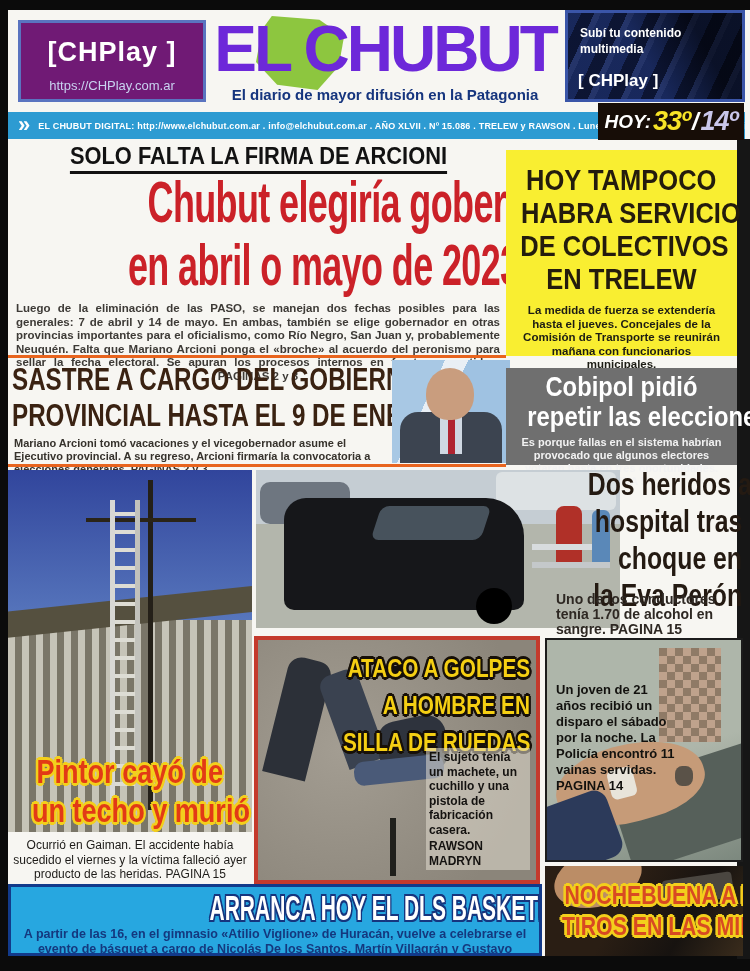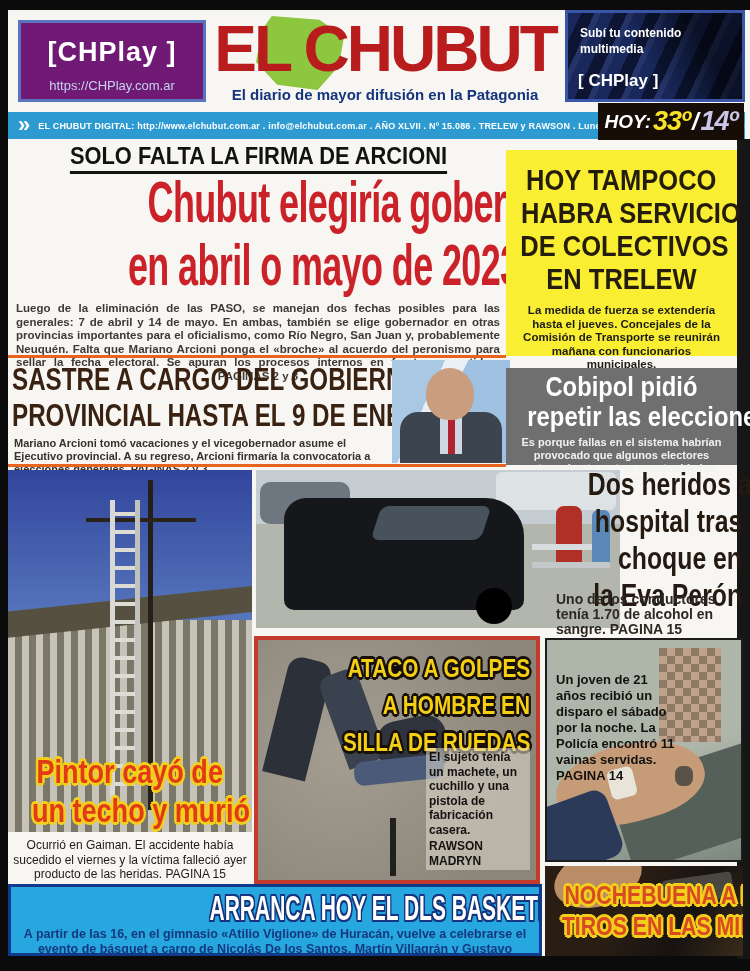--- a/index.html
+++ b/index.html
@@ -17,21 +17,21 @@
   .ts-yellow { text-shadow:-2px -2px 0 #f3cf1c,2px -2px 0 #f3cf1c,-2px 2px 0 #f3cf1c,2px 2px 0 #f3cf1c,0 3px 0 #f3cf1c,0 -3px 0 #f3cf1c,3px 0 0 #f3cf1c,-3px 0 0 #f3cf1c; }
   .ts-navy { text-shadow:-2px -2px 0 #16357e,2px -2px 0 #16357e,-2px 2px 0 #16357e,2px 2px 0 #16357e,0 2px 0 #16357e,0 -2px 0 #16357e,2px 0 0 #16357e,-2px 0 0 #16357e; }
 
   
   .edge { background:#0b0b0b; }
 
   
   .chplay-box { left:18px; top:20px; width:188px; height:82px; background:#701a75; border:3px solid #5a74c0; color:#fff; text-align:center; }
   .chplay-box .lbl { font-size:27px; font-weight:bold; margin-top:14px; letter-spacing:1px; }
   .chplay-box .url { font-size:13px; color:#c9d2f0; margin-top:10px; }
-  .masthead-title { left:208px; top:14px; width:354px; text-align:center; font-size:64px; font-weight:bold; color:#b91c1c; letter-spacing:-3px; line-height:70px; }
+  .masthead-title { left:208px; top:14px; width:354px; text-align:center; font-size:64px; font-weight:bold; color:#6d28d9; letter-spacing:-3px; line-height:70px; }
   .masthead-green { left:256px; top:16px; width:88px; height:74px; background:#8dc63f;
     clip-path:polygon(18% 0,72% 5%,100% 28%,94% 68%,70% 100%,24% 93%,0 62%,7% 18%); }
   .masthead-tagline { left:208px; top:86px; width:354px; text-align:center; font-size:15px; font-weight:bold; color:#16357e; }
   .mm-box { left:565px; top:10px; width:180px; height:92px; border:3px solid #3a55a8; background:
       linear-gradient(62deg, rgba(20,35,90,.25) 0 45%, rgba(2,4,12,.65) 75%),
       repeating-linear-gradient(115deg, #1a2a5c 0 12px, #0a1026 12px 24px, #2a3a6e 24px 30px),
       #0b1126; color:#fff; }
   .mm-box .txt { position:absolute; left:12px; top:12px; width:110px; font-size:12px; font-weight:bold; line-height:16px; }
   .mm-box .lbl { position:absolute; left:10px; bottom:8px; font-size:17px; font-weight:bold; }
 
@@ -125,21 +125,21 @@
   .joven { left:545px; top:638px; width:198px; height:224px; border:2px solid #1c1c1c; overflow:hidden;
     background:linear-gradient(160deg,#b0b8ac,#76postad) , linear-gradient(160deg,#aeb6aa,#74datum80); }
   .joven { background:linear-gradient(160deg,#aeb6aa 0 55%,#7c887e 100%); }
   .joven .bed { position:absolute; left:70px; top:120px; width:160px; height:90px; background:#56605a; transform:rotate(-18deg); }
   .joven .torso { position:absolute; left:8px; top:104px; width:150px; height:78px; border-radius:45% 55% 40% 50%; background:#c69b78; transform:rotate(-16deg); }
   .joven .jeans { position:absolute; left:-20px; top:160px; width:90px; height:70px; border-radius:14px; background:#2c3a5a; transform:rotate(-20deg); }
   .joven .face { position:absolute; left:112px; top:8px; width:62px; height:94px;
     background:repeating-conic-gradient(#bfa28c 0% 25%, #8f7a66 0% 50%); background-size:16px 16px; }
   .joven .gauze { position:absolute; left:62px; top:128px; width:26px; height:30px; border-radius:6px; background:#e8e4da; transform:rotate(-14deg); }
   .joven .tattoo { position:absolute; left:128px; top:126px; width:18px; height:20px; border-radius:40%; background:#5a5248; }
-  .joven-text { position:absolute; left:9px; top:32px; width:122px; font-size:13px; font-weight:bold; color:#12110e; line-height:16px; }
+  .joven-text { position:absolute; left:9px; top:42px; width:122px; font-size:13px; font-weight:bold; color:#12110e; line-height:16px; }
 
   
   .arranca { left:8px; top:884px; width:534px; height:72px; background:#27a7e0; border:3px solid #123a8a; text-align:center; overflow:hidden; }
   .arranca .hl { margin-top:2px; font-size:35px; font-weight:bold; color:#fff; line-height:38px; }
   .arranca .hl .cond { --sx:.6; }
   .arranca .dk { padding:0 10px; font-size:12.5px; font-weight:bold; color:#14387e; line-height:15px; margin-top:0px; }
   .nochebuena { left:545px; top:866px; width:198px; height:90px; overflow:hidden; text-align:center;
     background:linear-gradient(120deg,#2a1e14 0 40%,#171310 70%,#3a2c1c 100%); }
   .nochebuena .hand { position:absolute; left:8px; top:-16px; width:90px; height:56px; border-radius:50%; background:#bb8d66; transform:rotate(-18deg); }
   .nochebuena .glint { position:absolute; right:10px; top:10px; width:70px; height:26px; border-radius:4px; background:#4a4640; transform:rotate(-8deg); }

